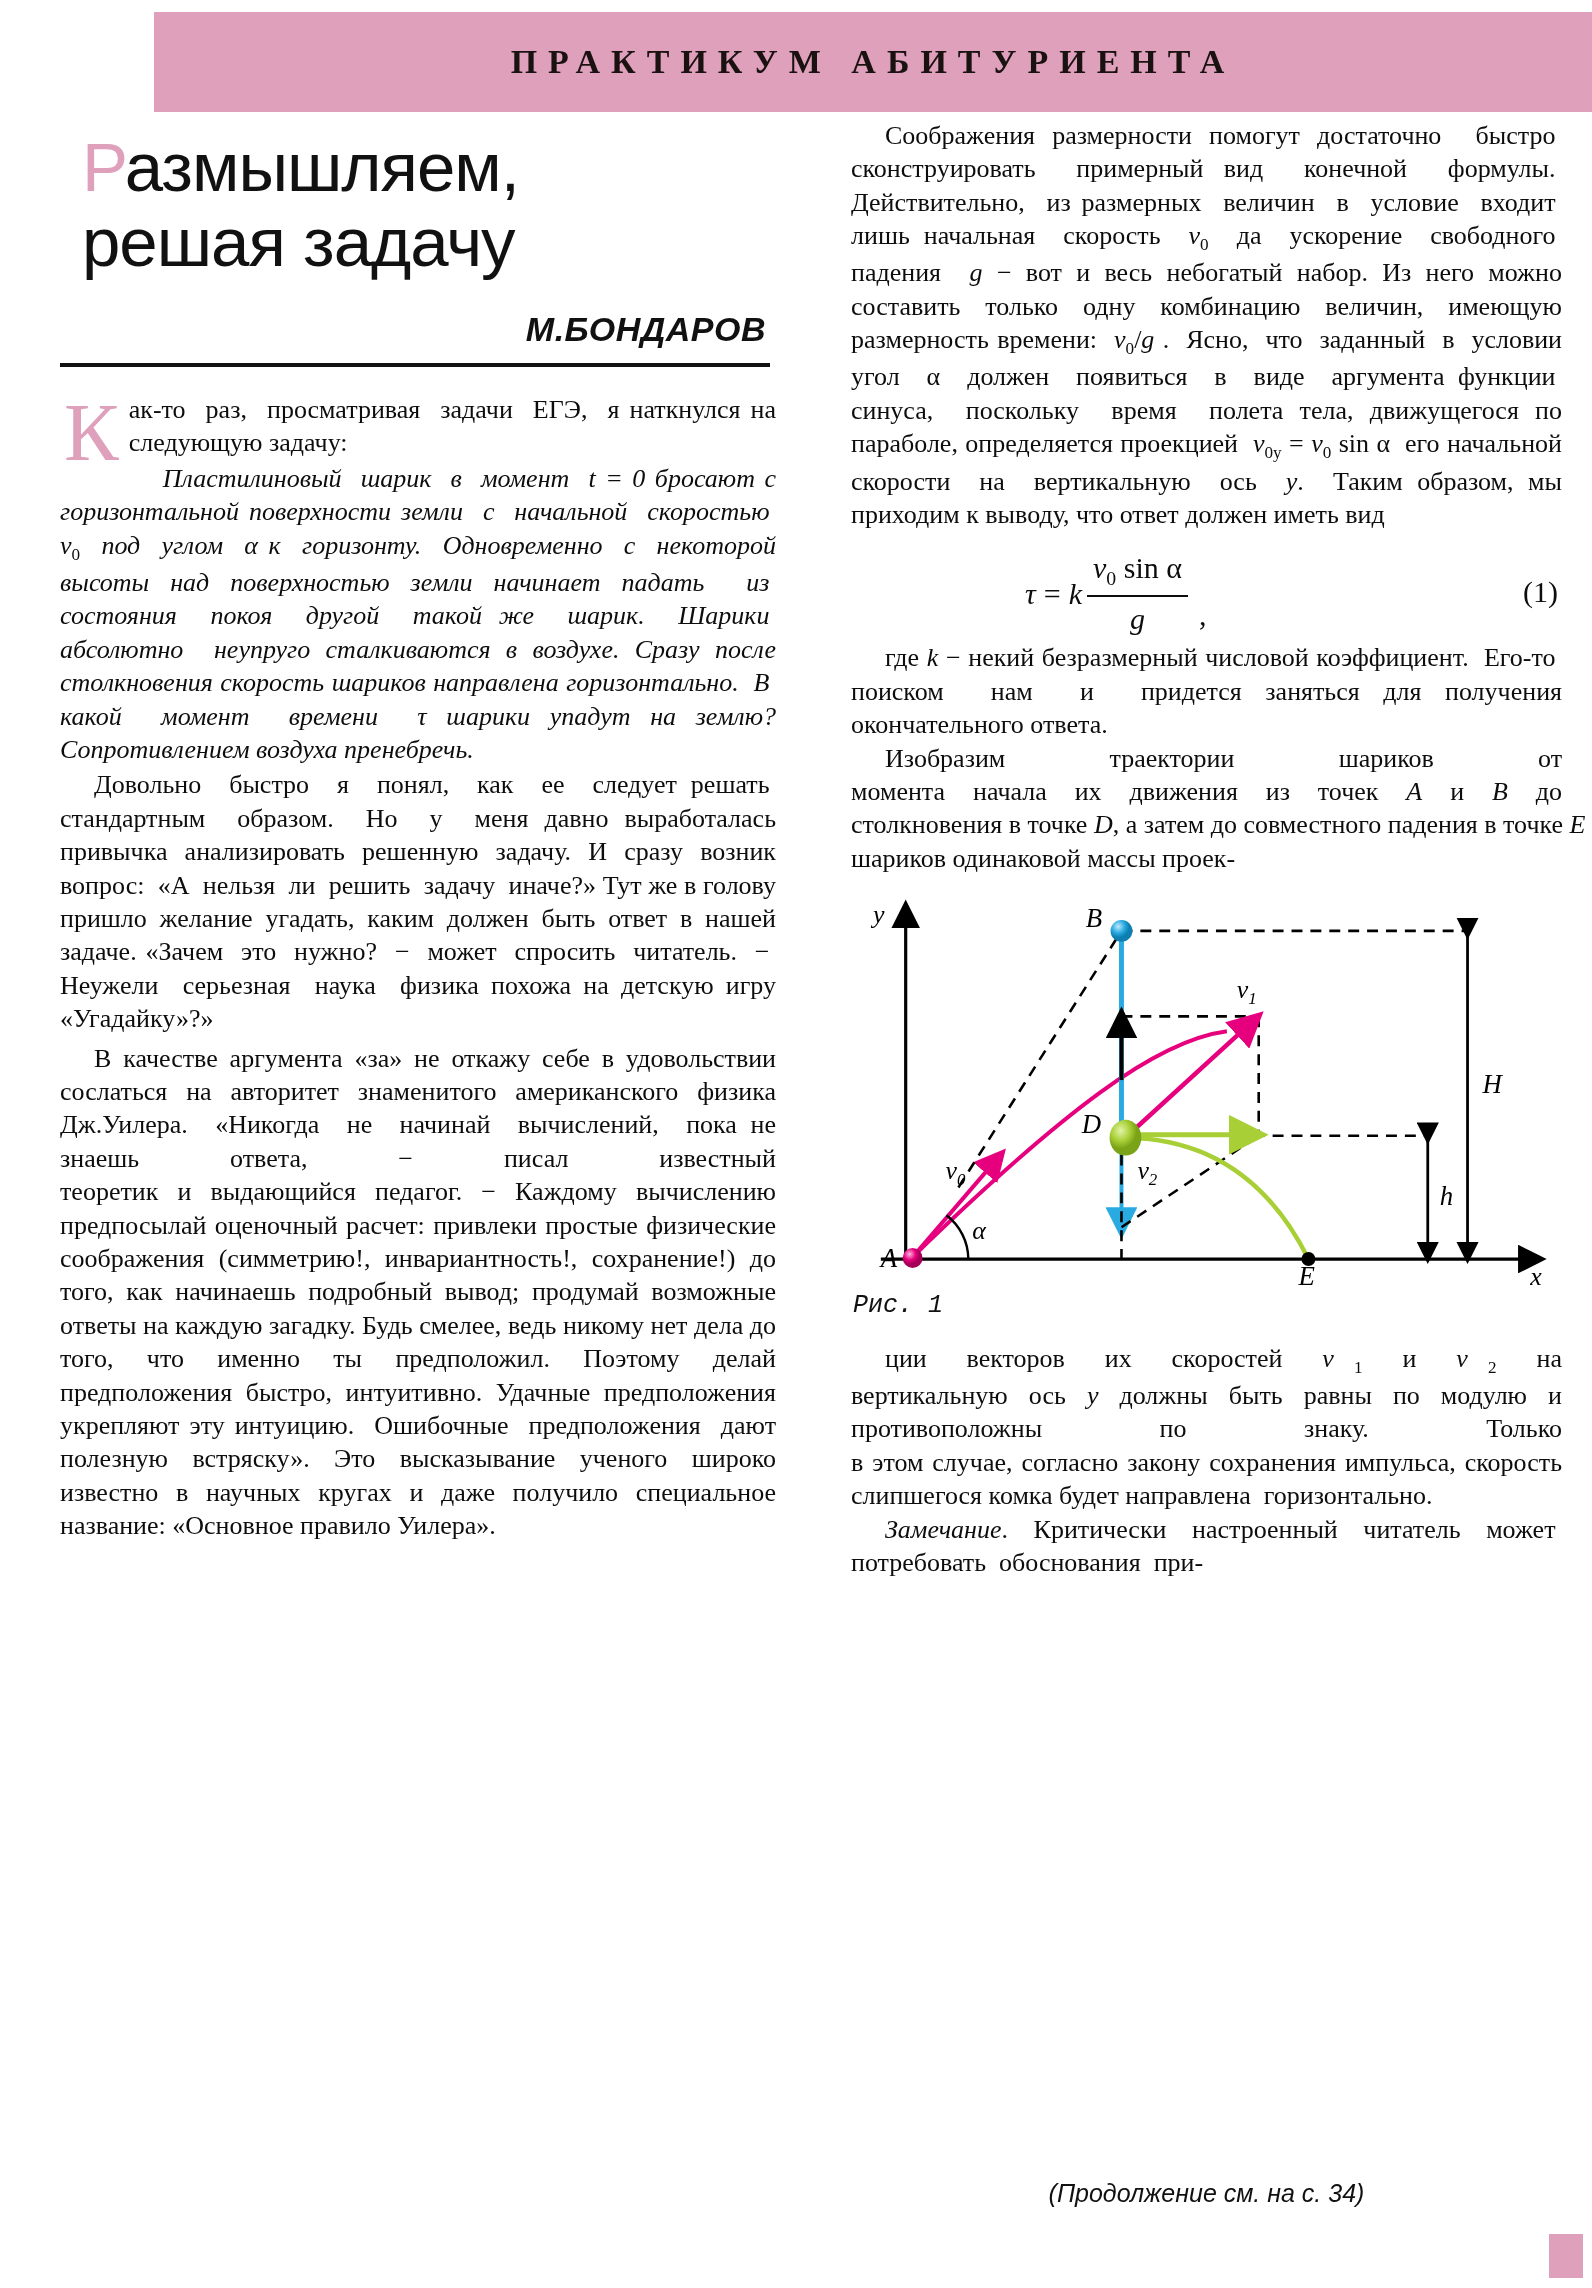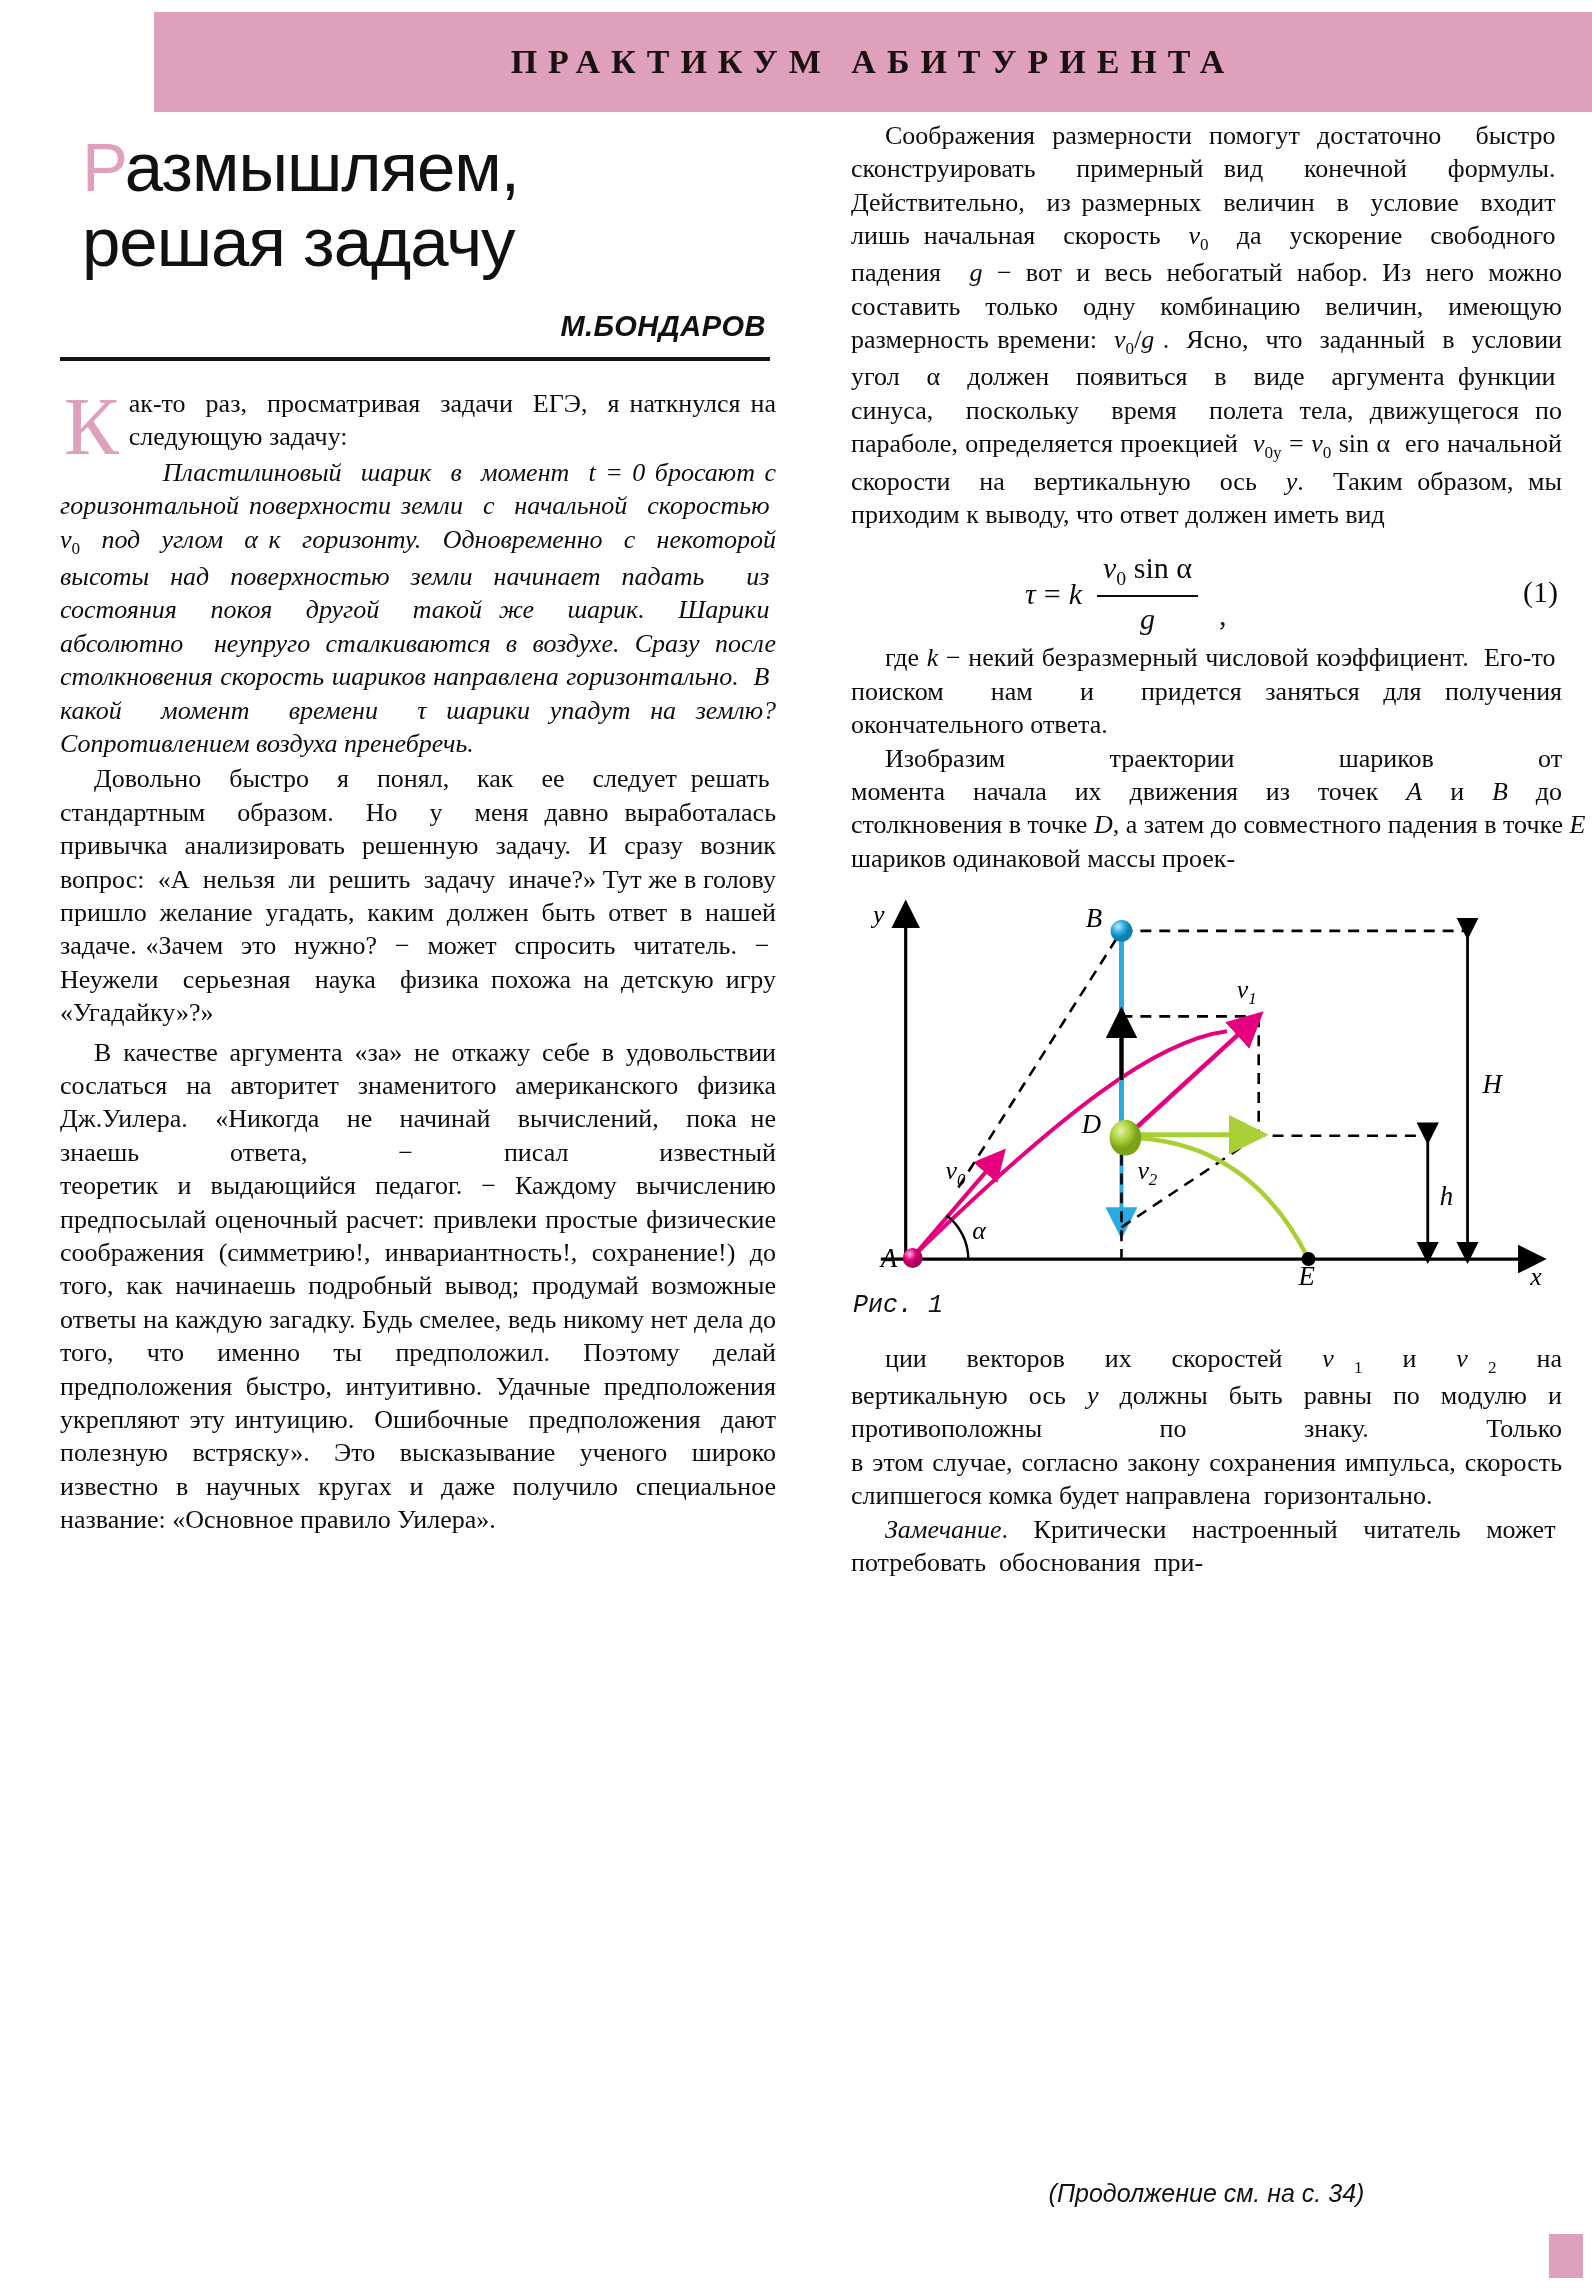--- a/index.html
+++ b/index.html
@@ -57,21 +57,21 @@
     margin: 0;
     padding: 12px 0 0 22px;
   }
   #article-title .dropcap-title {
     color: #dfa0bb;
   }
   #byline {
     font-family: "Liberation Sans", sans-serif;
     font-style: italic;
     font-weight: bold;
-    font-size: 29px;
+    font-size: 34px;
     text-align: right;
     color: #111111;
     margin-top: 30px;
     padding-right: 10px;
     letter-spacing: 0.5px;
   }
   #byline-rule {
     border: none;
     border-top: 4px solid #111111;
     margin: 14px 0 0 0;
@@ -131,21 +131,21 @@
     left: 174px;
     top: 10px;
     display: flex;
     align-items: center;
     font-size: 30px;
   }
   .frac {
     display: inline-flex;
     flex-direction: column;
     align-items: center;
-    margin: 0 15px;
+    margin: 0 5px;
     vertical-align: middle;
   }
   .frac .num {
     padding: 0 6px 3px 6px;
     border-bottom: 2px solid #0d0d0d;
     white-space: nowrap;
   }
   .frac .den {
     padding: 3px 6px 0 6px;
     font-style: italic;

